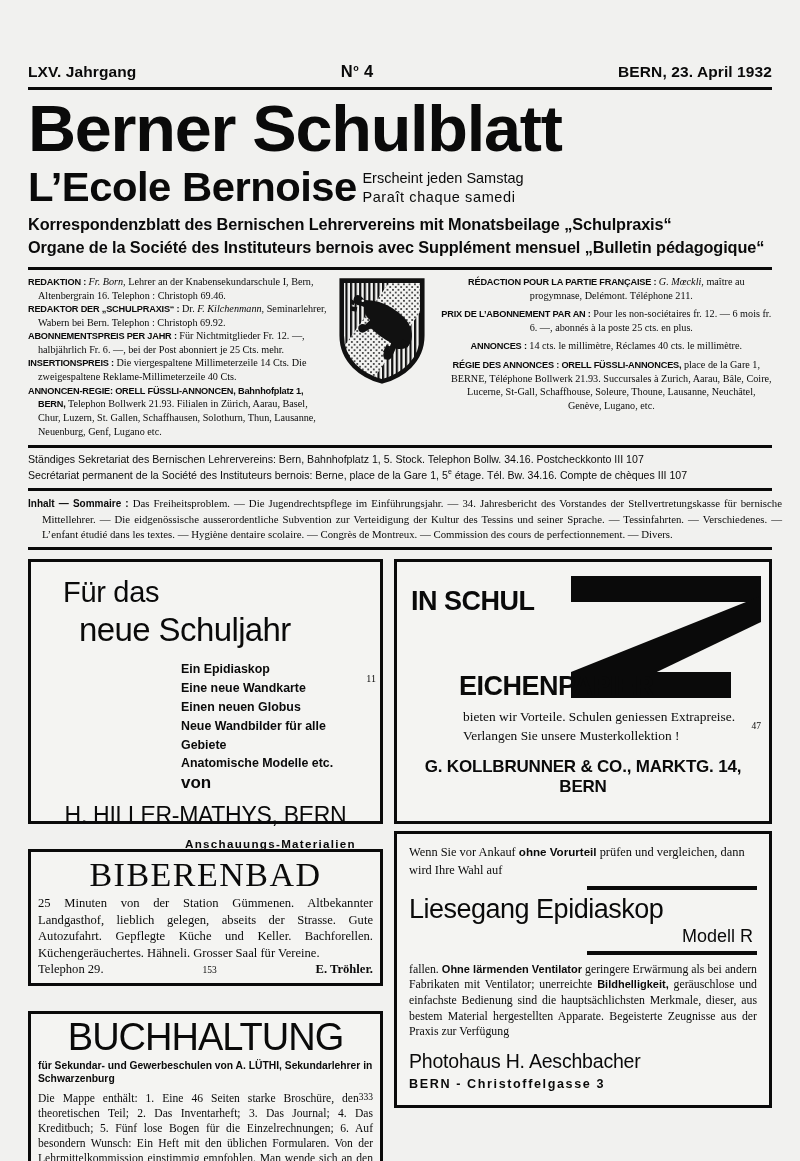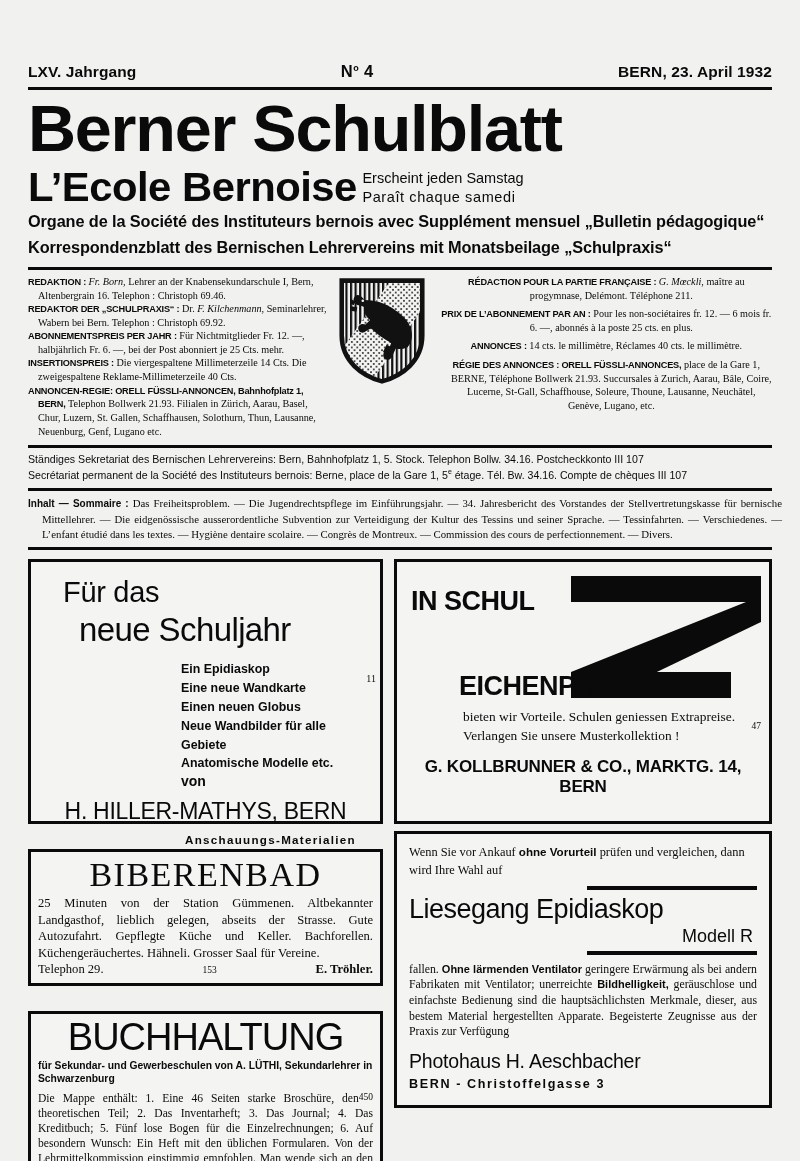--- a/index.html
+++ b/index.html
@@ -97,21 +97,21 @@
   .box{border:3px solid #0a0a0a;background:#f4f4f2;box-sizing:border-box;}
 
   
   .ad1{padding:14px 10px 12px 10px;height:265px;box-sizing:border-box;}
   .ad1 .l1{font-family:"Liberation Sans",sans-serif;font-size:29px;font-weight:normal;margin-left:22px;letter-spacing:-.3px;}
   .ad1 .l2{font-family:"Liberation Sans",sans-serif;font-size:33px;margin-left:38px;margin-top:2px;letter-spacing:-.6px;}
   .ad1 ul{list-style:none;margin:11px 0 0 0;padding:0 0 0 140px;
     font-family:"Liberation Sans",sans-serif;font-weight:bold;font-size:12.4px;line-height:1.52;}
   .ad1 li{position:relative;}
   .ad1 .num{position:absolute;right:-6px;top:11px;font-family:"Liberation Serif",serif;font-weight:normal;font-size:10px;}
-  .ad1 .von{font-family:"Liberation Sans",sans-serif;font-weight:bold;font-size:14px;padding-left:140px;}
+  .ad1 .von{font-family:"Liberation Sans",sans-serif;font-weight:bold;font-size:17px;padding-left:140px;}
   .ad1 .firm{font-family:"Liberation Sans",sans-serif;font-size:23px;text-align:center;margin-top:9px;letter-spacing:-.3px;}
   .ad1 .tag{font-family:"Liberation Sans",sans-serif;font-weight:bold;font-size:11.6px;text-align:right;margin-top:8px;letter-spacing:1.3px;padding-right:14px;}
   .ad1 .tag2{font-family:"Liberation Sans",sans-serif;font-weight:bold;font-size:11.6px;text-align:right;margin-top:3px;letter-spacing:.3px;padding-right:14px;}
 
   
   .ad2{padding:12px 14px 10px 14px;height:265px;box-sizing:border-box;position:relative;}
   .ad2 .zwrap{position:relative;height:128px;}
   .ad2 .ztop{font-family:"Liberation Sans",sans-serif;font-weight:bold;font-size:27px;letter-spacing:-.5px;position:absolute;top:12px;left:0;}
   .ad2 .zbot{font-family:"Liberation Sans",sans-serif;font-weight:bold;font-size:27px;letter-spacing:-.5px;position:absolute;bottom:0;left:48px;}
   .ad2 svg.zglyph{position:absolute;top:2px;left:160px;}
@@ -160,22 +160,22 @@
   <div class="rule-heavy"></div>
 
   <div class="title-main">Berner Schulblatt</div>
   <div class="title-row2">
     <div class="title-sub">L’Ecole Bernoise</div>
     <div class="freq">
       <div>Erscheint jeden Samstag</div>
       <div>Paraît chaque samedi</div>
     </div>
   </div>
+  <div class="org-line">Korrespondenzblatt des Bernischen Lehrervereins mit Monatsbeilage „Schulpraxis“</div>
   <div class="org-line second">Organe de la Société des Instituteurs bernois avec Supplément mensuel „Bulletin pédagogique“</div>
-  <div class="org-line">Korrespondenzblatt des Bernischen Lehrervereins mit Monatsbeilage „Schulpraxis“</div>
 
   <div class="mast-rule-top"></div>
 
   <div class="mast">
     <div class="mast-col mast-left">
       <p><span class="lbl">REDAKTION :</span><span> <i class="it">Fr. Born</i>, Lehrer an der Knabensekundarschule I, Bern, Altenbergrain 16. Telephon : Christoph 69.46.</span></p>
       <p><span class="lbl">REDAKTOR DER „SCHULPRAXIS“ :</span><span> Dr. <i class="it">F. Kilchenmann</i>, Seminarlehrer, Wabern bei Bern. Telephon : Christoph 69.92.</span></p>
       <p><span class="lbl">ABONNEMENTSPREIS PER JAHR :</span><span> Für Nichtmitglieder Fr. 12. —, halbjährlich Fr. 6. —, bei der Post abonniert je 25 Cts. mehr.</span></p>
       <p><span class="lbl">INSERTIONSPREIS :</span><span> Die viergespaltene Millimeterzeile 14 Cts. Die zweigespaltene Reklame-Millimeterzeile 40 Cts.</span></p>
       <p><span class="lbl">ANNONCEN-REGIE: ORELL FÜSSLI-ANNONCEN, Bahnhofplatz 1, BERN,</span><span> Telephon Bollwerk 21.93. Filialen in Zürich, Aarau, Basel, Chur, Luzern, St. Gallen, Schaffhausen, Solothurn, Thun, Lausanne, Neuenburg, Genf, Lugano etc.</span></p>
@@ -264,21 +264,21 @@
         <div class="last">
           <span>Telephon 29.</span>
           <span class="num">153</span>
           <span class="sig">E. Tröhler.</span>
         </div>
       </div>
 
       <div class="box ad4">
         <div class="hd">BUCHHALTUNG</div>
         <div class="sub">für Sekundar- und Gewerbeschulen von A. LÜTHI, Sekundarlehrer in Schwarzenburg</div>
-        <div class="bd"><span class="num">450</span><span>Die Mappe enthält: 1. Eine 46 Seiten starke Broschüre, den theoretischen Teil; 2. Das Inventarheft; 3. Das Journal; 4. Das Kreditbuch; 5. Fünf lose Bogen für die Einzelrechnungen; 6. Auf besondern Wunsch: Ein Heft mit den üblichen Formularen. Von der Lehrmittelkommission einstimmig empfohlen. Man wende sich an den Verfasser.</span></div>
+        <div class="bd"><span class="num">333</span><span>Die Mappe enthält: 1. Eine 46 Seiten starke Broschüre, den theoretischen Teil; 2. Das Inventarheft; 3. Das Journal; 4. Das Kreditbuch; 5. Fünf lose Bogen für die Einzelrechnungen; 6. Auf besondern Wunsch: Ein Heft mit den üblichen Formularen. Von der Lehrmittelkommission einstimmig empfohlen. Man wende sich an den Verfasser.</span></div>
       </div>
 
     </div>
 
     <div class="ads-col-r">
 
       <div class="box ad2">
         <div class="zwrap">
           <div class="ztop">IN SCHUL</div>
           <svg class="zglyph" width="190" height="122" viewBox="0 0 190 122">

